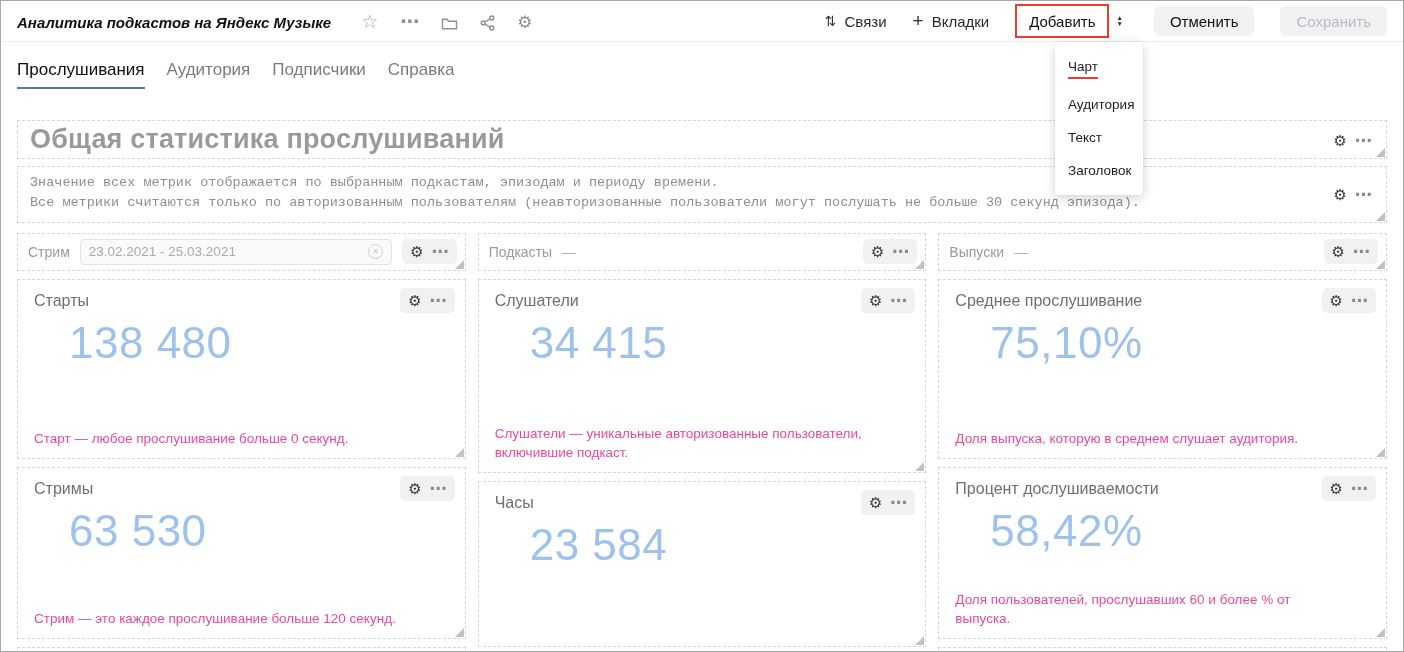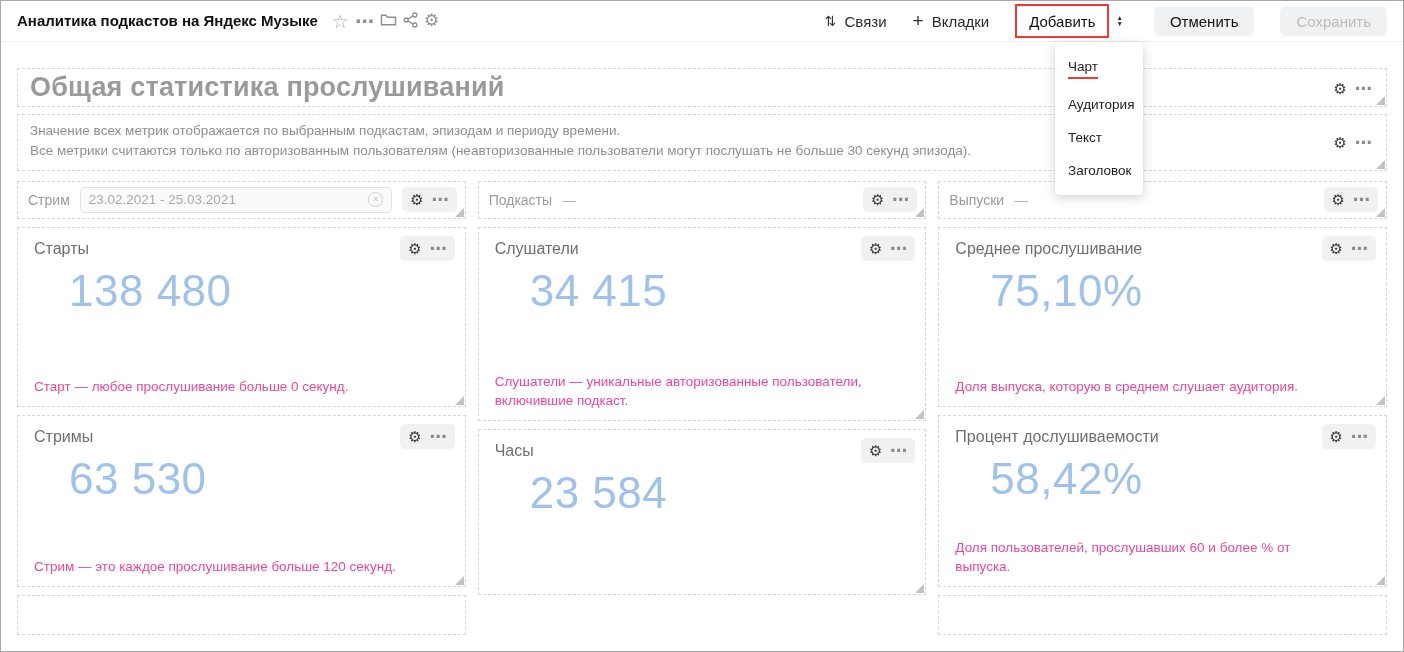--- a/index.html
+++ b/index.html
@@ -17,21 +17,21 @@
   }
 
   
   .topbar {
     height: 41px;
     display: flex; align-items: center;
     padding: 0 16px;
     border-bottom: 1px solid #ededed;
     background: #fff;
   }
-  .tb-left { display: flex; align-items: flex-start; gap: 6px; }
+  .tb-left { display: flex; align-items: flex-end; gap: 22px; font-style: italic; }
   .tb-title { font-size: 15px; font-weight: 700; color: #111; margin-right: 8px; white-space: nowrap; }
   .tb-icon { color: #8f8f8f; font-size: 17px; line-height: 1; cursor: pointer; display: inline-flex; align-items: center; }
   .tb-icon.star { font-size: 19px; color: #a9a9a9; }
   .tb-icon.dots { font-size: 19px; font-weight: 700; }
   .tb-icon svg { display: block; }
 
   .tb-right { margin-left: auto; display: flex; align-items: center; gap: 26px; }
   .tb-action { display: inline-flex; align-items: center; gap: 8px; font-size: 15px; color: #2a2a2a; cursor: pointer; white-space: nowrap; }
   .tb-action .glyph { color: #333; font-size: 14px; }
   .tb-action .glyph.plus { font-size: 19px; font-weight: 400; }
@@ -87,21 +87,21 @@
   .pill { background: #f1f1f1; border-radius: 5px; padding: 4px 8px; }
 
   .title-widget {
     margin-top: 26px; height: 39px;
     display: flex; align-items: center; padding: 0 12px;
   }
   .title-widget h1 { font-size: 27px; font-weight: 600; color: #9a9a9a; letter-spacing: .2px; }
   .title-widget .wicons, .text-widget .wicons { margin-left: auto; position: absolute; right: 14px; top: 50%; transform: translateY(-50%); }
 
   .text-widget { margin-top: 7px; padding: 6px 12px 8px; }
-  .text-widget p { font-size: 13.5px; color: #8f8f8f; line-height: 1.5; padding-right: 70px; }
+  .text-widget p { font-size: 13.5px; color: #8f8f8f; line-height: 1.5; padding-right: 70px; font-family: Liberation Mono, monospace; }
 
   .cols { margin-top: 10px; display: flex; gap: 12px; }
   .col { flex: 1 1 0; display: flex; flex-direction: column; gap: 8px; min-width: 0; }
 
   .selector { height: 38px; display: flex; align-items: center; padding: 0 8px 0 10px; gap: 10px; }
   .sel-label { font-size: 14px; color: #9b9b9b; white-space: nowrap; }
   .sel-input {
     flex: 1 1 auto; height: 26px; border: 1px solid #e3e3e3; border-radius: 4px;
     background: #fafafa; display: flex; align-items: center; justify-content: space-between;
     padding: 0 8px; font-size: 13.5px; color: #a9a9a9; cursor: text; min-width: 0;
@@ -180,20 +180,26 @@
       <span>Аудитория</span>
     </div>
     <div class="dd-item">
       <span>Текст</span>
     </div>
     <div class="dd-item">
       <span>Заголовок</span>
     </div>
   </div>
 
+  <nav class="tabs">
+    <span class="tab active">Прослушивания</span>
+    <span class="tab">Аудитория</span>
+    <span class="tab">Подписчики</span>
+    <span class="tab">Справка</span>
+  </nav>
 
   <main class="content">
 
     <section class="widget title-widget">
       <h1>Общая статистика прослушиваний</h1>
       <span class="wicons">
         <span class="w-gear">⚙</span>
         <span class="w-dots">⋯</span>
       </span>
       <i class="grip"></i>

